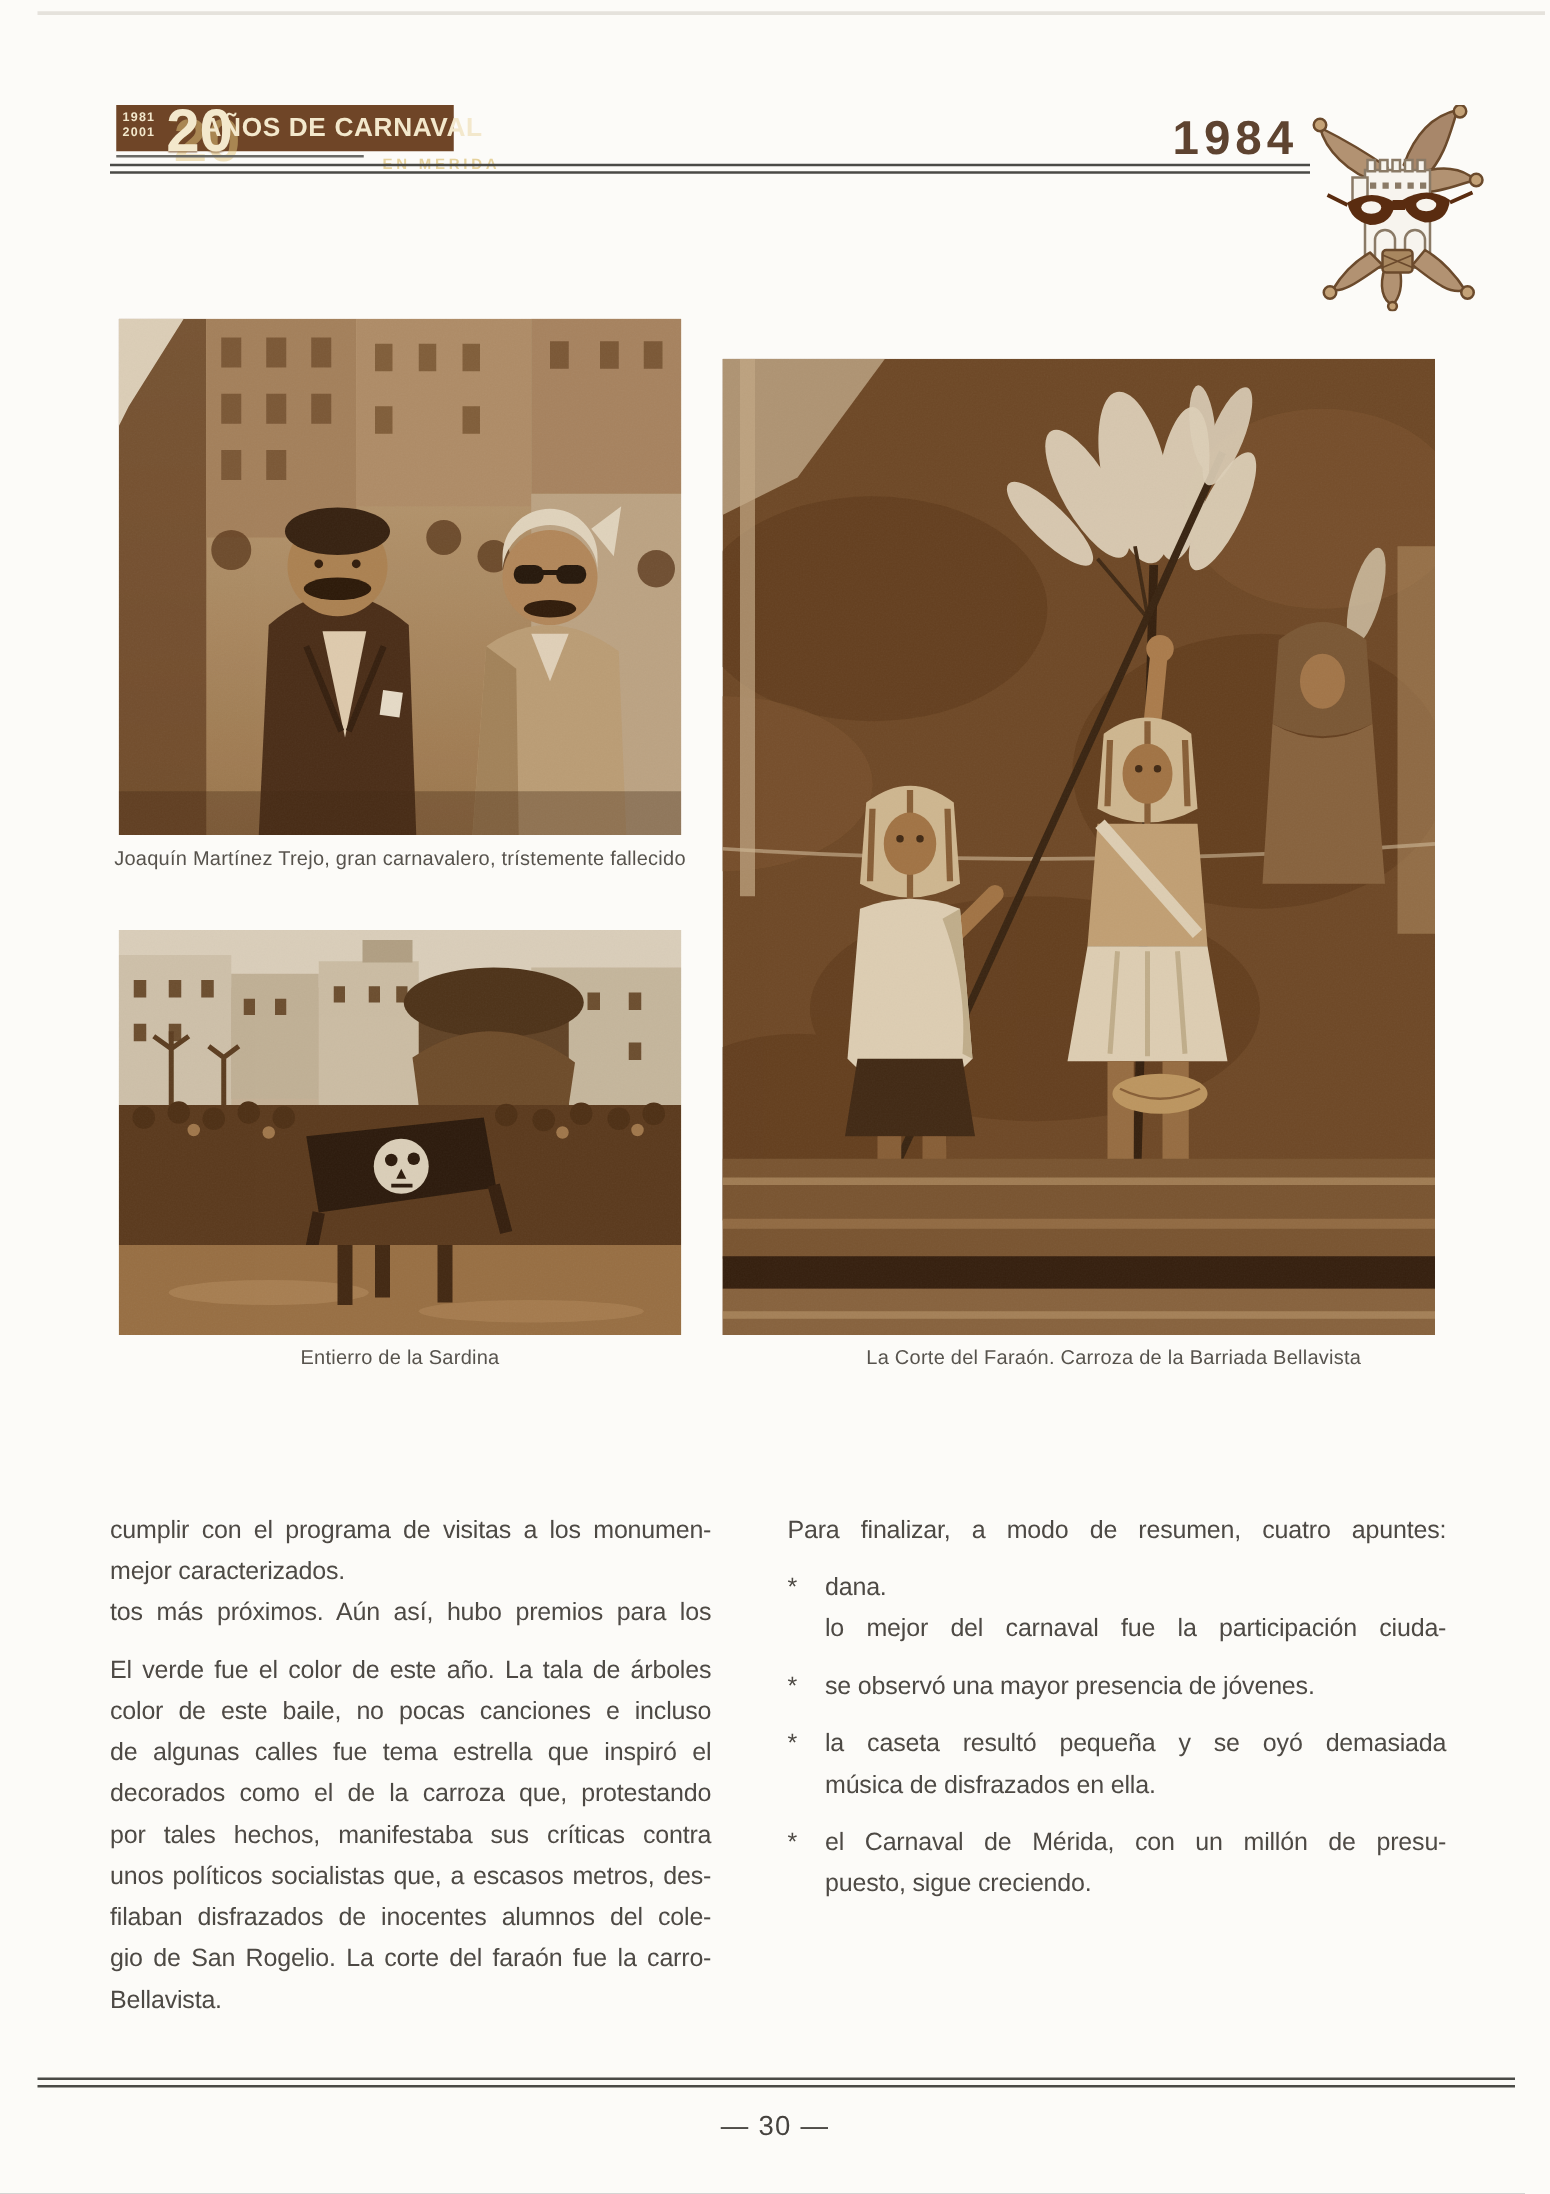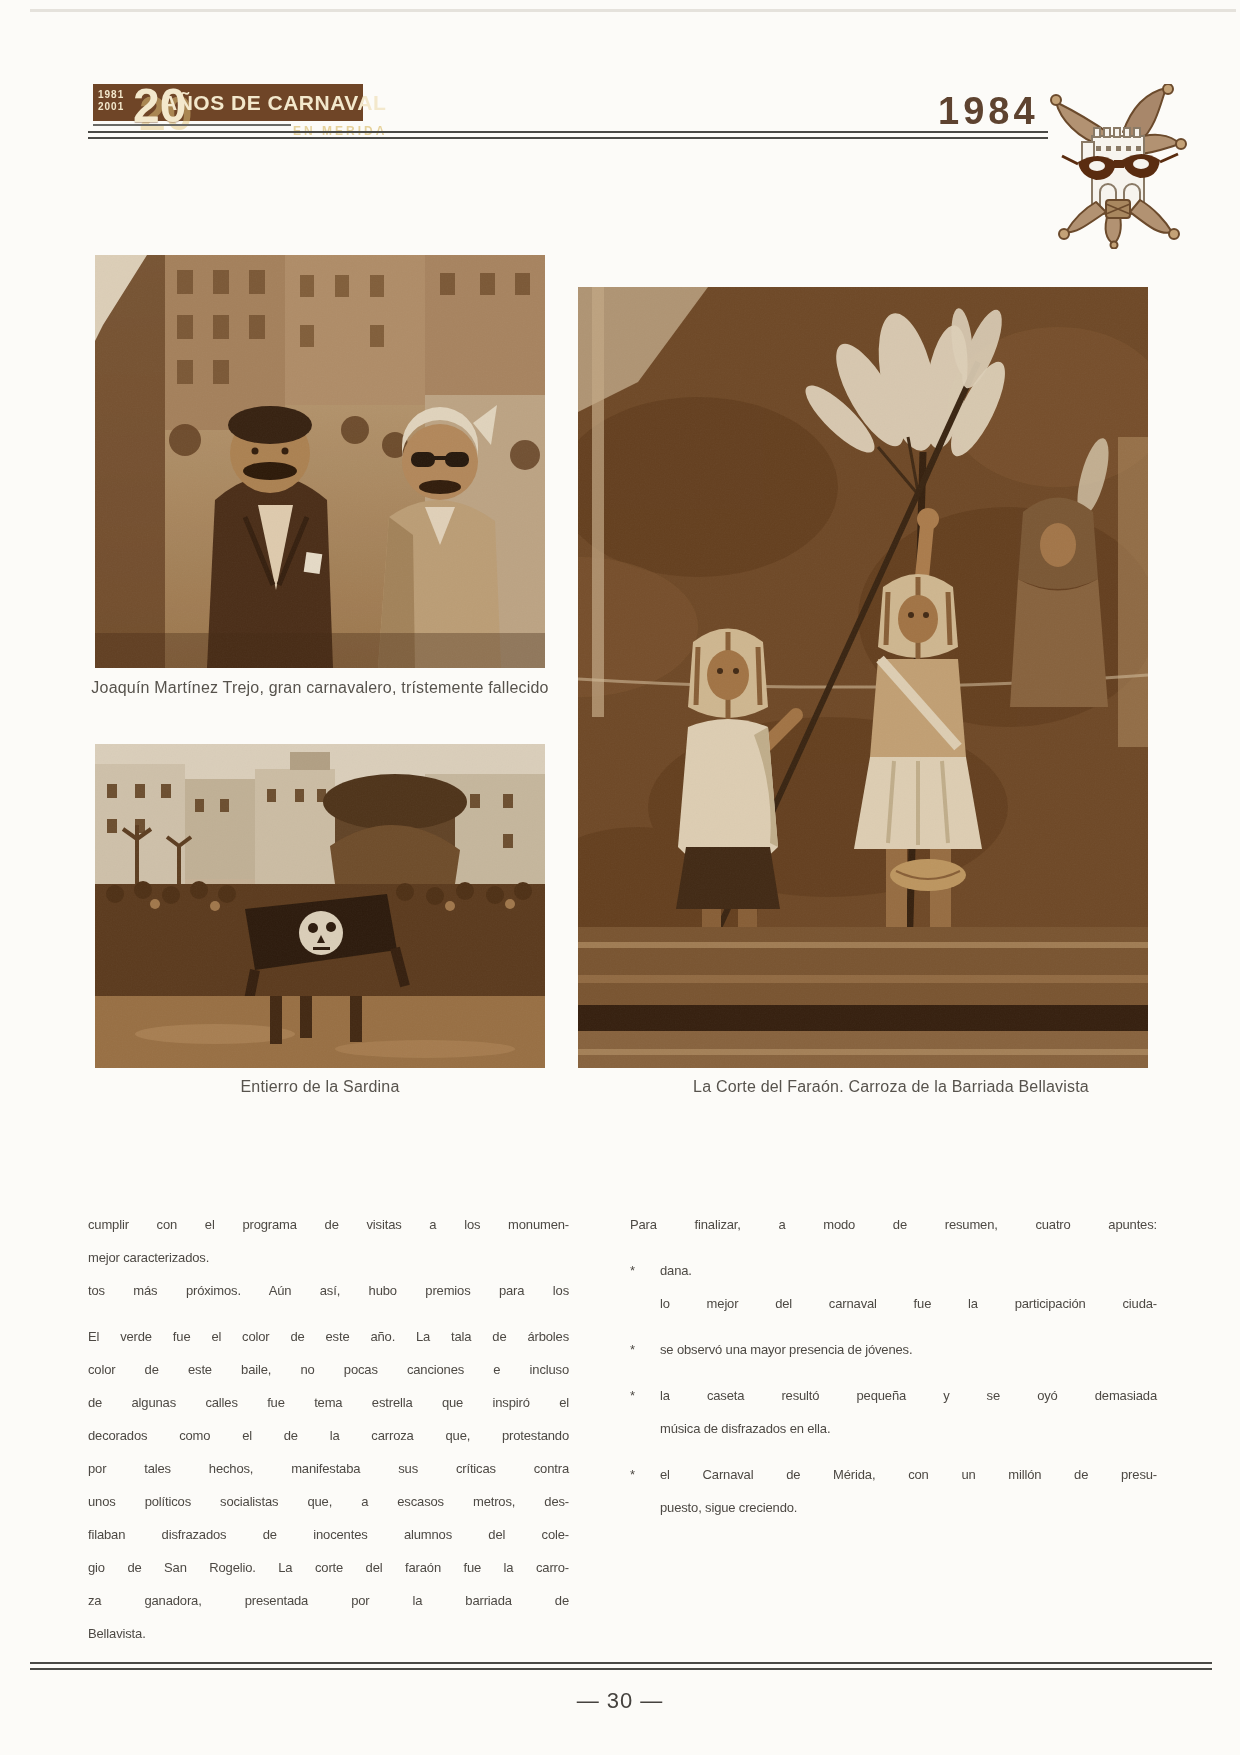--- a/index.html
+++ b/index.html
@@ -10,30 +10,30 @@
   }
   
   .topline { position:absolute; left:30px; top:9px; width:1206px; height:3px; background:#e5e2dc; }
   .logo { position:absolute; left:93px; top:84px; width:300px; height:46px; }
   .logo-banner-bg { position:absolute; left:0; top:0; width:270px; height:37px; background:#6f4527; }
   .logo-years { position:absolute; left:5px; top:5px; color:#f3e8cc; font-size:10px; font-weight:bold; line-height:12px; letter-spacing:1px; }
   .logo-ghost-num { position:absolute; left:46px; top:2px; font-size:48px; font-weight:bold; color:rgba(228,200,125,0.5); }
   .logo-20 { position:absolute; left:40px; top:-6px; font-size:48px; font-weight:bold; color:#f3e8cc; text-shadow:0 1px 1px rgba(120,80,40,0.45); }
   .logo-banner-text { position:absolute; left:69px; top:7px; font-size:21px; font-weight:bold; letter-spacing:0.5px; color:#f3e8cc; white-space:nowrap; }
   .logo-underline { position:absolute; left:0; top:40px; width:198px; height:2px; background:#6a6a66; }
-  .logo-ghost-text { position:absolute; left:200px; top:40px; font-size:12px; font-weight:bold; letter-spacing:3px; color:#e6d29c; white-space:nowrap; }
+  .logo-ghost-text { position:absolute; left:213px; top:40px; font-size:12px; font-weight:bold; letter-spacing:3px; color:#e6d29c; white-space:nowrap; }
   .rule-double { position:absolute; left:88px; top:131px; width:960px; height:4px; border-top:2px solid #4a4a46; border-bottom:2px solid #4a4a46; }
   .year-title { position:absolute; left:938px; top:90px; font-size:38px; font-weight:bold; letter-spacing:4px; color:#5e4330; }
   .emblem { position:absolute; left:1048px; top:84px; }
   
   .photo { position:absolute; margin:0; padding:0; }
   .photo svg { display:block; }
   .caption { position:absolute; text-align:center; font-size:16px; color:#57534d; letter-spacing:0.2px; white-space:nowrap; }
   
-  .col { position:absolute; top:1208px; font-size:13px; line-height:33px; color:#4d4944; letter-spacing:-0.15px; }
+  .col { position:absolute; top:1208px; font-size:20px; line-height:33px; color:#4d4944; letter-spacing:-0.15px; }
   .col-left { left:88px; width:481px; }
   .col-right { left:630px; width:527px; }
   .para { margin:0 0 13px 0; }
   .line { min-height:33px; }
   .jline { text-align:justify; text-align-last:justify; }
   .bullet { display:flex; margin-top:13px; }
   .bullet-star { flex:0 0 30px; width:30px; }
   .bullet-lines { flex:1 1 auto; }
   
   .footrule { position:absolute; left:30px; top:1662px; width:1182px; height:4px; border-top:2px solid #4a4a46; border-bottom:2px solid #4a4a46; }
@@ -365,21 +365,20 @@
       </div>
       <div class="para">
         <div class="line jline">El verde fue el color de este año. La tala de árboles</div>
         <div class="line jline">color de este baile, no pocas canciones  e incluso</div>
         <div class="line jline">de algunas calles fue tema  estrella que inspiró el</div>
         <div class="line jline">decorados como el de la carroza que, protestando</div>
         <div class="line jline">por tales hechos, manifestaba sus críticas contra</div>
         <div class="line jline">unos políticos socialistas que, a escasos metros, des-</div>
         <div class="line jline">filaban disfrazados de inocentes alumnos del cole-</div>
         <div class="line jline">gio de San Rogelio. La corte del faraón fue la carro-</div>
-        <div class="line jline">za ganadora, presentada por la barriada de</div>
         <div class="line">Bellavista.</div>
       </div>
     </div>
 
   <div class="col col-right">
     <div class="line jline">Para finalizar, a modo de resumen, cuatro apuntes:</div>
     <div id="bullet-list">
         <div class="bullet">
           <span class="bullet-star">*</span>
           <div class="bullet-lines">

